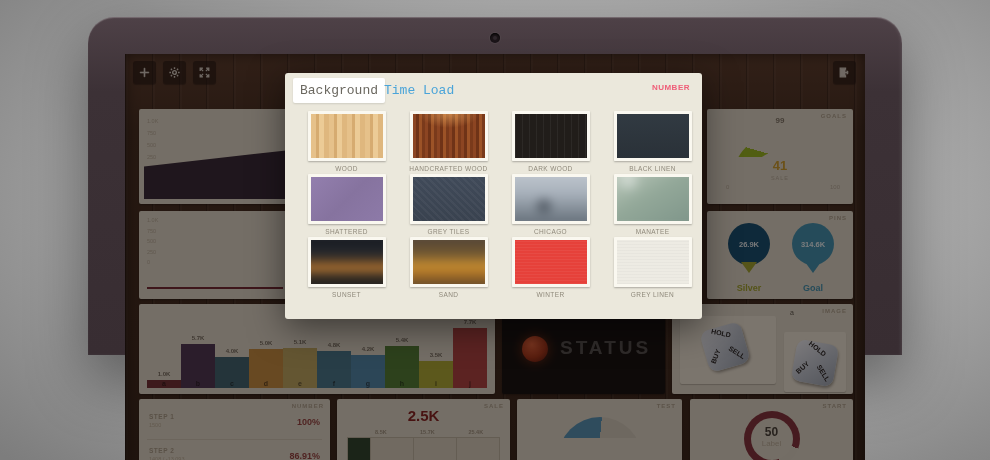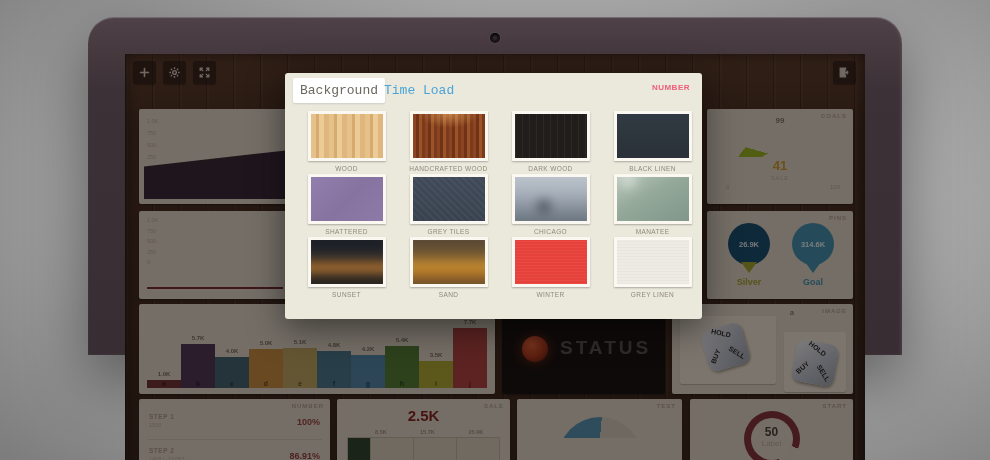--- a/index.html
+++ b/index.html
@@ -46,21 +46,21 @@
   .gauge-unit { position:absolute; left:0; right:0; bottom:0; text-align:center; font-size:5.5px; color:#b0a89a; letter-spacing:1px; }
   .gauge-min { position:absolute; left:-6px; bottom:-9px; font-size:6px; color:#b0a89a; }
   .gauge-max { position:absolute; right:-12px; bottom:-9px; font-size:6px; color:#b0a89a; }
   .goals-top { position:absolute; left:0; right:0; top:7px; text-align:center; font-size:8px; font-weight:bold; color:#7a7468; }
 
   
   .pin { position:absolute; top:12px; width:60px; text-align:center; }
   .pin-circle { width:42px; height:42px; border-radius:50%; margin:0 auto; display:flex; align-items:center; justify-content:center;
     font-size:7.5px; font-weight:bold; color:rgba(255,255,255,.85); }
   .pin-tail { width:0; height:0; margin:-3px auto 0; border-left:8px solid rgba(0,0,0,0); border-right:8px solid rgba(0,0,0,0); border-top:11px solid #888; }
-  .pin-name { margin-top:4px; font-size:9px; font-weight:bold; }
+  .pin-name { margin-top:10px; font-size:9px; font-weight:bold; }
 
   
   .bar-area { position:absolute; left:8px; right:8px; bottom:6px; top:18px; display:flex; align-items:flex-end; }
   .bar { position:relative; flex:1; }
   .bar-val { position:absolute; top:-9px; left:0; right:0; text-align:center; font-size:6px; font-weight:bold; color:#6f695e; }
   .bar-letter { position:absolute; bottom:1px; left:0; right:0; text-align:center; font-size:7px; font-weight:bold; color:rgba(0,0,0,.55); }
 
   
   .card-status { background:#0d0d0d; }
   .status-orb { position:absolute; left:20px; top:32px; width:26px; height:26px; border-radius:50%;

